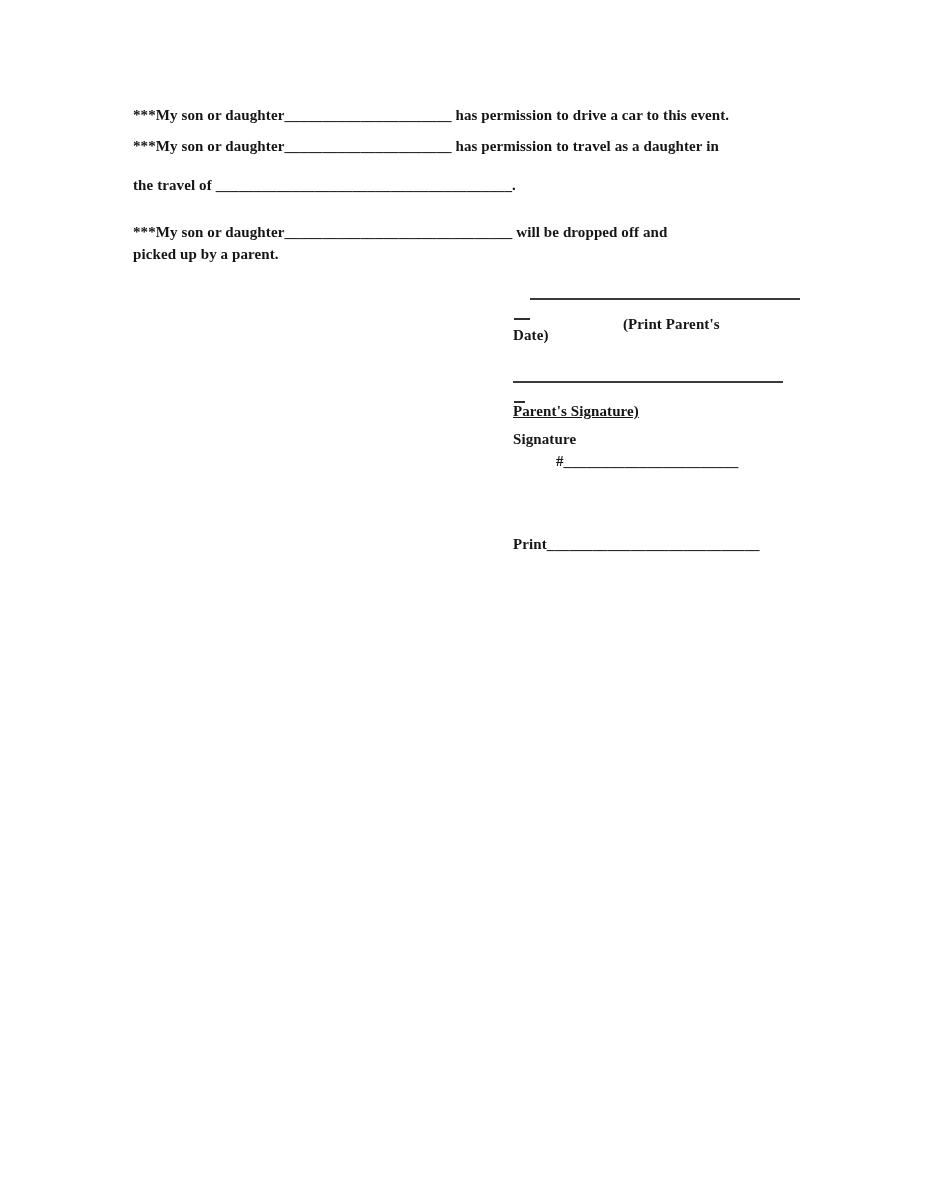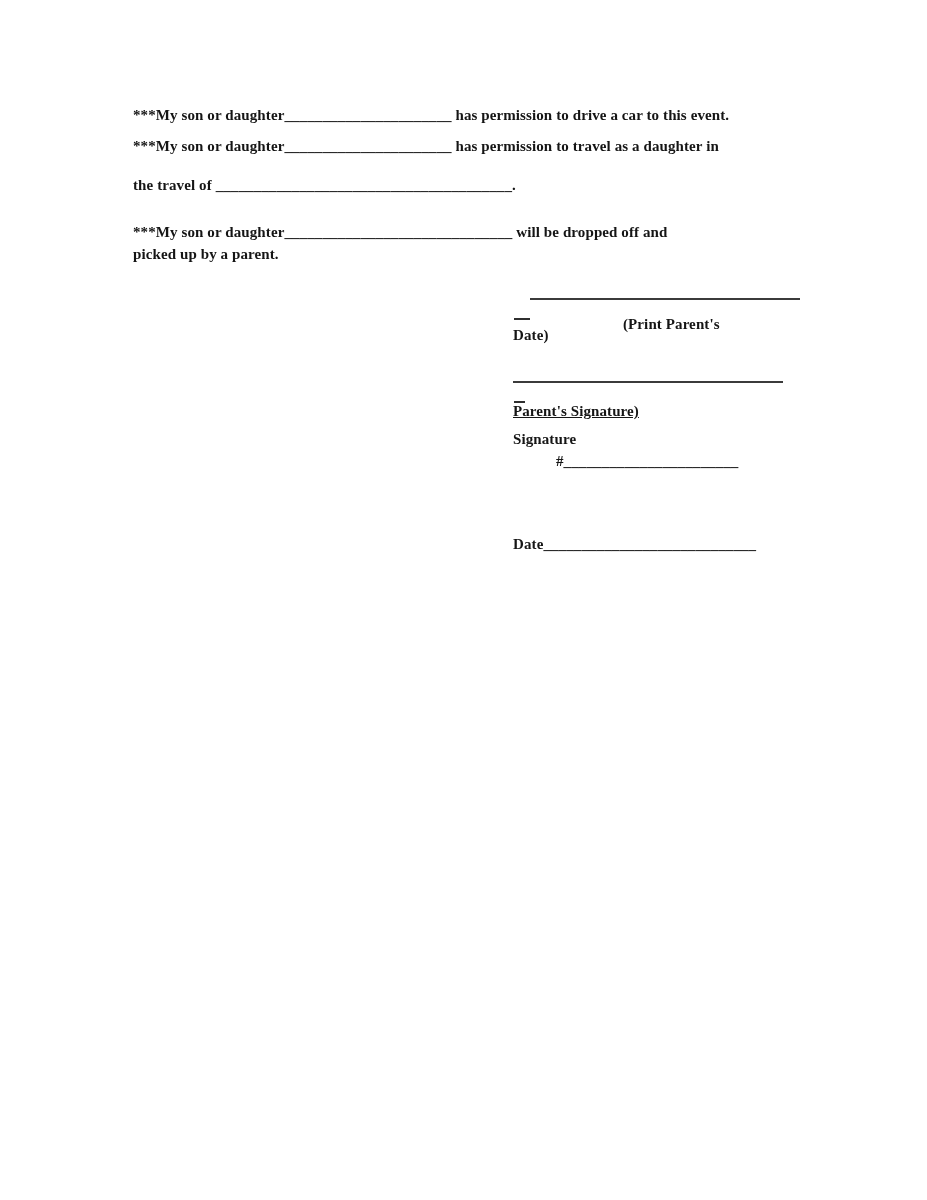--- a/index.html
+++ b/index.html
@@ -85,18 +85,18 @@
     <div class="rule" style="left:0px; top:93px; width:270px;"></div>
     <div class="frag" style="left:1px; top:113px; width:11px;"></div>
     <div class="ln" style="left:0px; top:116px;text-decoration:underline;">Parent's Signature)</div>
 
     <div class="ln" style="left:0px; top:144px;">Signature</div>
     <div class="ln" style="left:0px; top:166px;margin-left:43px;">
       <span>#</span><span>_______________________</span>
     </div>
 
     <div class="ln" style="left:0px; top:249px;">
-      <span>Date</span><span>____________________________</span>
+      <span>Print</span><span>____________________________</span>
     </div>
 
   </div>
 
 </div>
 
 </body></html>

